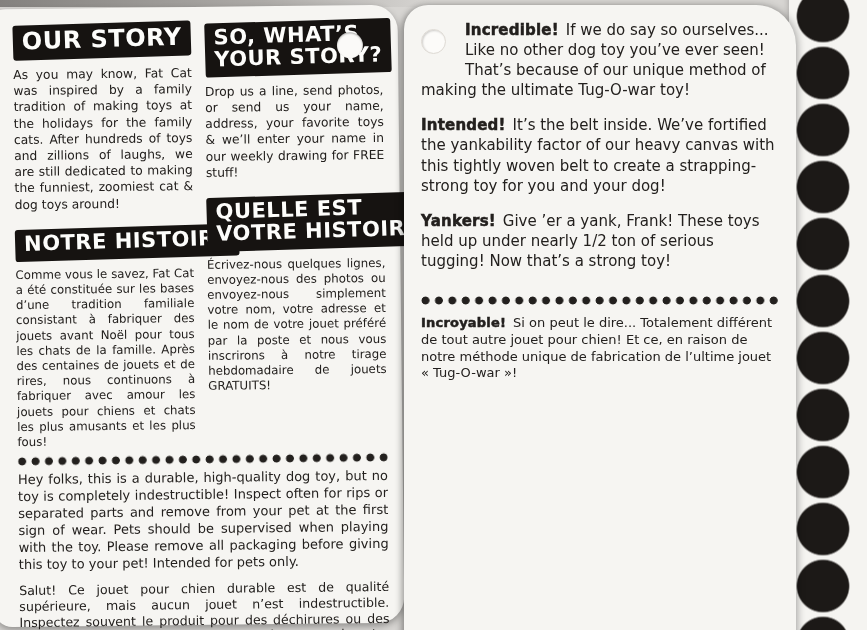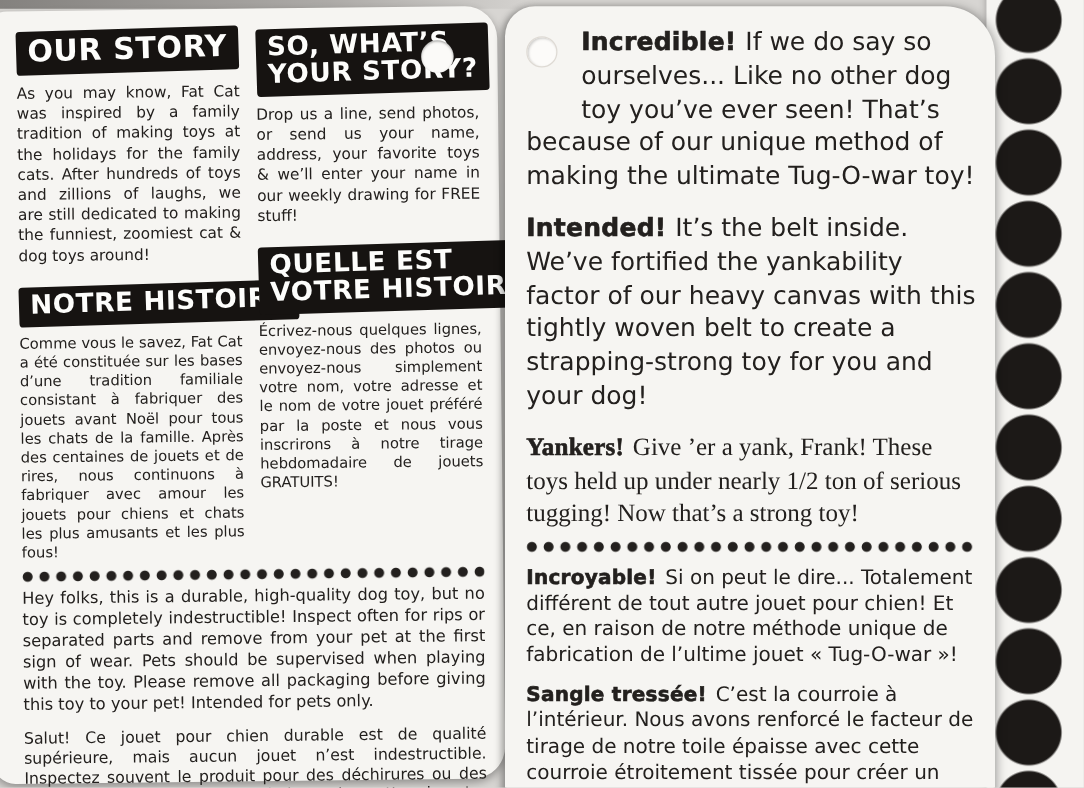--- a/index.html
+++ b/index.html
@@ -76,23 +76,23 @@
     box-shadow:-3px 2px 6px rgba(0,0,0,.30),3px 0 7px rgba(0,0,0,.22);
     padding:15px 14px 0 17px;
     z-index:3;
   }
   .hole.right-hole{
     left:17px;top:24px;width:25px;height:25px;
     background:#fcfbf9;border:1px solid #dedad4;
     box-shadow:inset 1px 1px 2px rgba(0,0,0,.18);
   }
   .hole-spacer{float:left;width:44px;height:56px;}
-  .para{margin:0 0 15px;font-size:20px;line-height:1.34;}
+  .para{margin:0 0 15px;font-size:15px;line-height:1.34;}
   .para .lead{font-weight:bold;padding-right:7px;letter-spacing:.2px;-webkit-text-stroke:.5px currentColor;}
-  .para.fr{font-size:16px;line-height:1.29;margin:0 0 11px;}
+  .para.fr{font-size:13px;line-height:1.29;margin:0 0 11px;}
   .divider.right-div{margin:4px 0 10px;}
 </style>
 </head>
 <body>
 
 <div class="top-edge"></div>
 
 <div class="dots-strip"></div>
 
 <div class="page-left">
@@ -131,30 +131,27 @@
 
   <p class="para">
     <span class="hole-spacer"></span>
     <span class="lead">Incredible!</span><span>If we do say so ourselves... Like no other dog toy you’ve ever seen! That’s because of our unique method of making the ultimate Tug-O-war toy!</span>
   </p>
 
   <p class="para">
     <span class="lead">Intended!</span><span>It’s the belt inside. We’ve fortified the yankability factor of our heavy canvas with this tightly woven belt to create a strapping-strong toy for you and your dog!</span>
   </p>
 
-  <p class="para" style="margin-bottom:8px;font-family:Liberation Serif, serif;">
+  <p class="para" style="margin-bottom:25px;">
     <span class="lead">Yankers!</span><span>Give ’er a yank, Frank! These toys held up under nearly 1/2 ton of serious tugging! Now that’s a strong toy!</span>
   </p>
 
   <div class="divider right-div"></div>
 
   <p class="para fr">
     <span class="lead">Incroyable!</span><span>Si on peut le dire... Totalement différent de tout autre jouet pour chien! Et ce, en raison de notre méthode unique de fabrication de l’ultime jouet « Tug-O-war »!</span>
   </p>
 
-  <p class="para fr">
-    <span class="lead">Sangle tressée!</span><span>C’est la courroie à l’intérieur. Nous avons renforcé le facteur de tirage de notre toile épaisse avec cette courroie étroitement tissée pour créer un jouet fort en tresse pour vous et votre chien!</span>
-  </p>
 
   <p class="para fr">
     
   </p>
 </div>
 
 </body></html>

